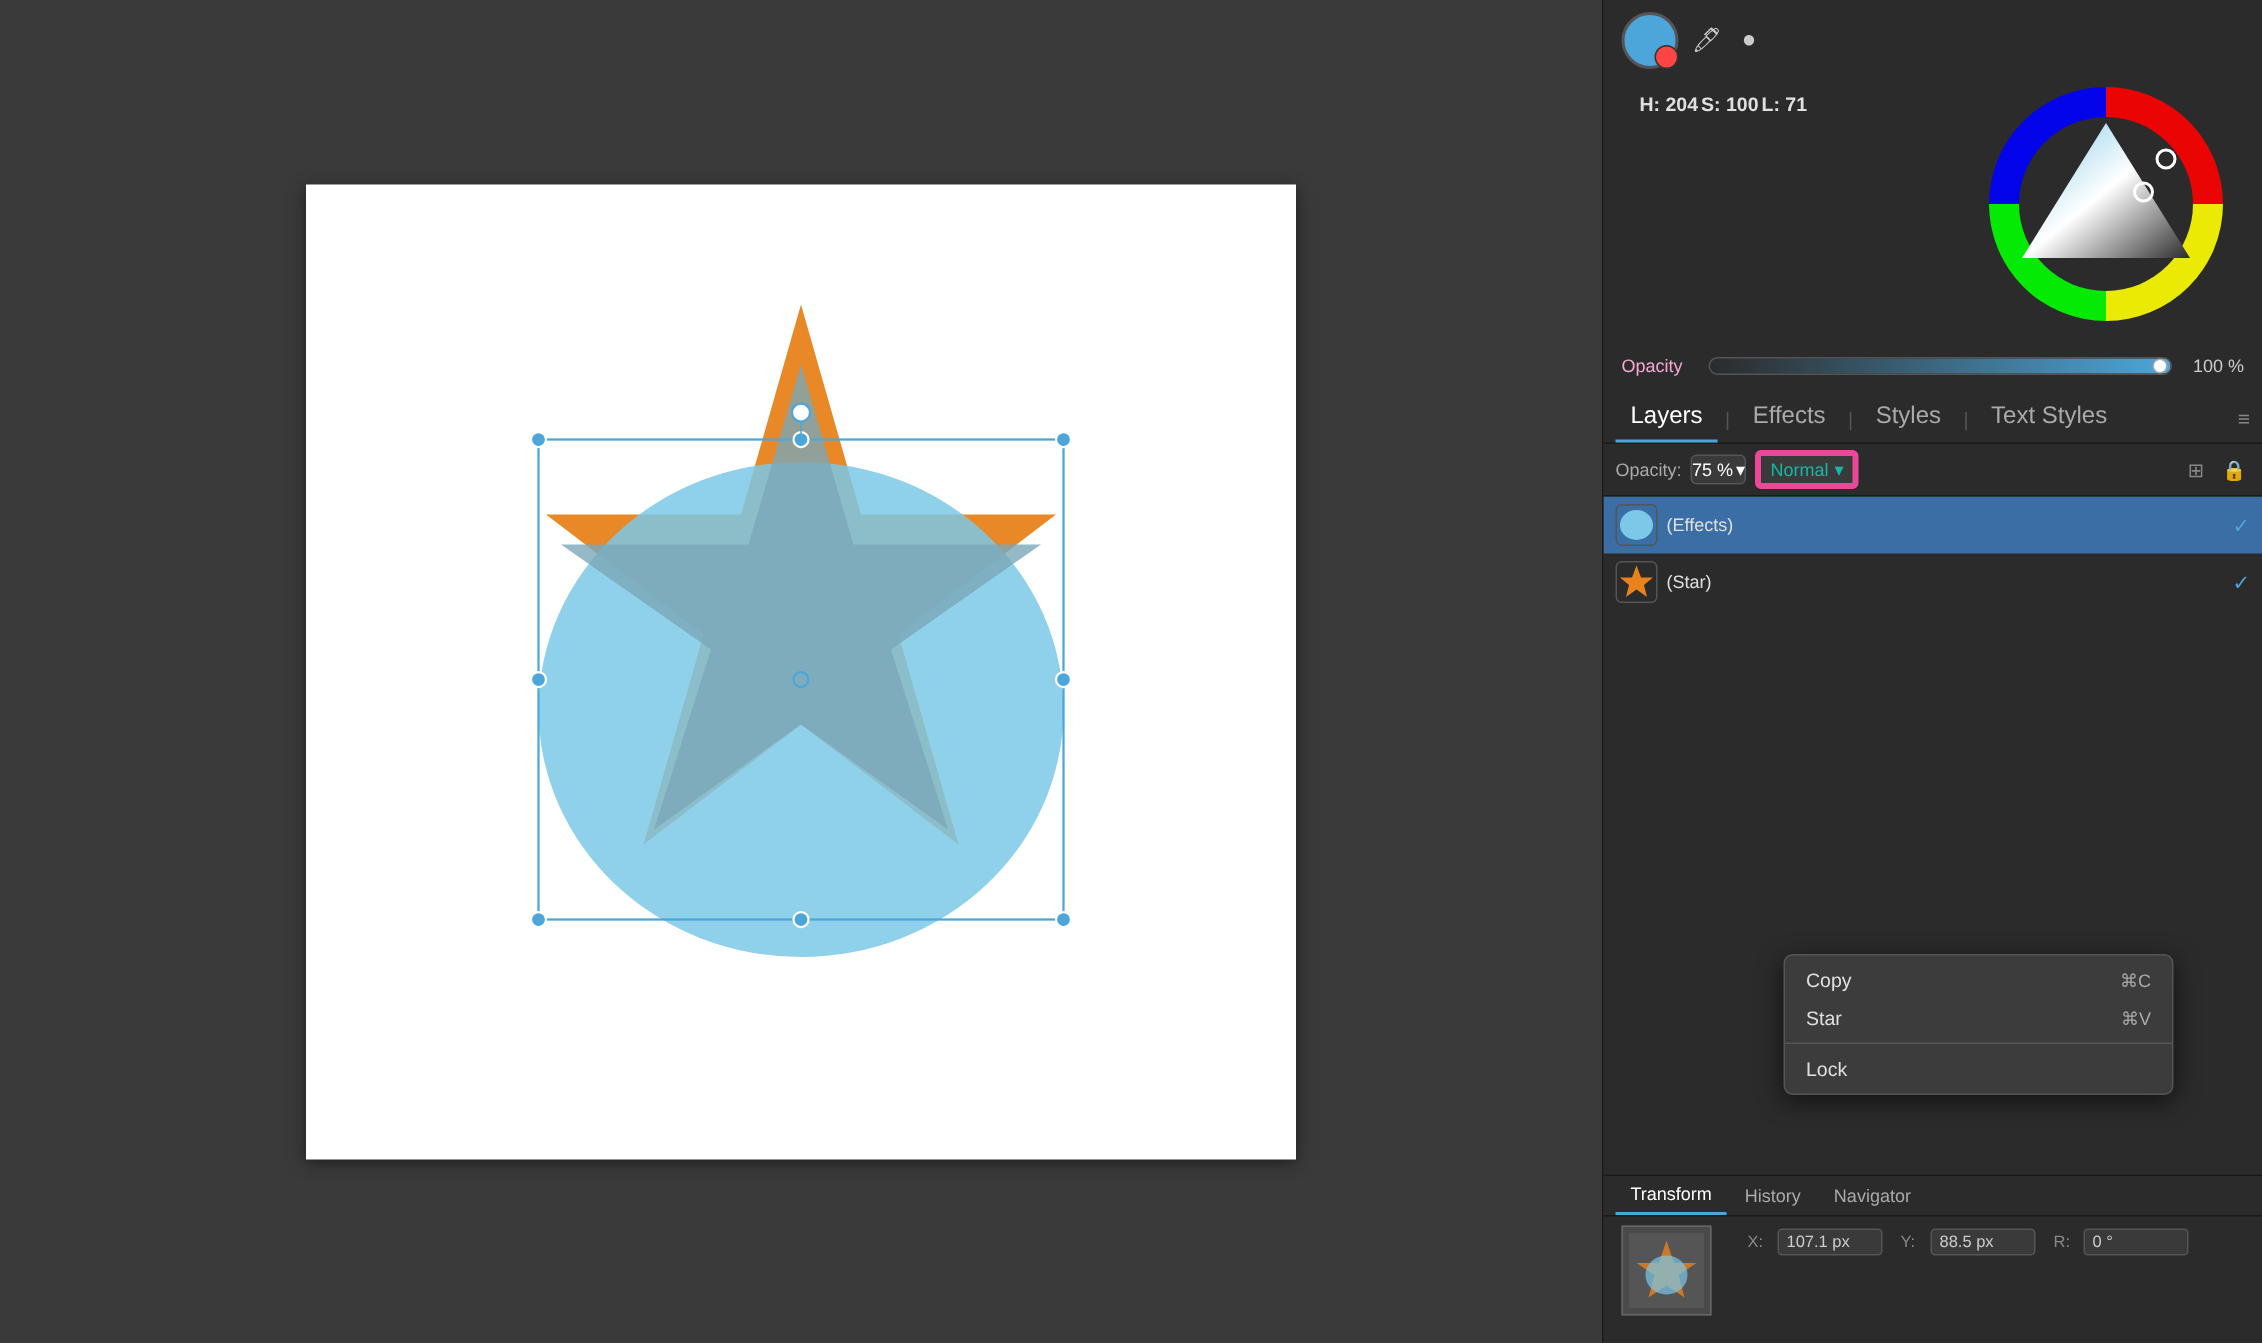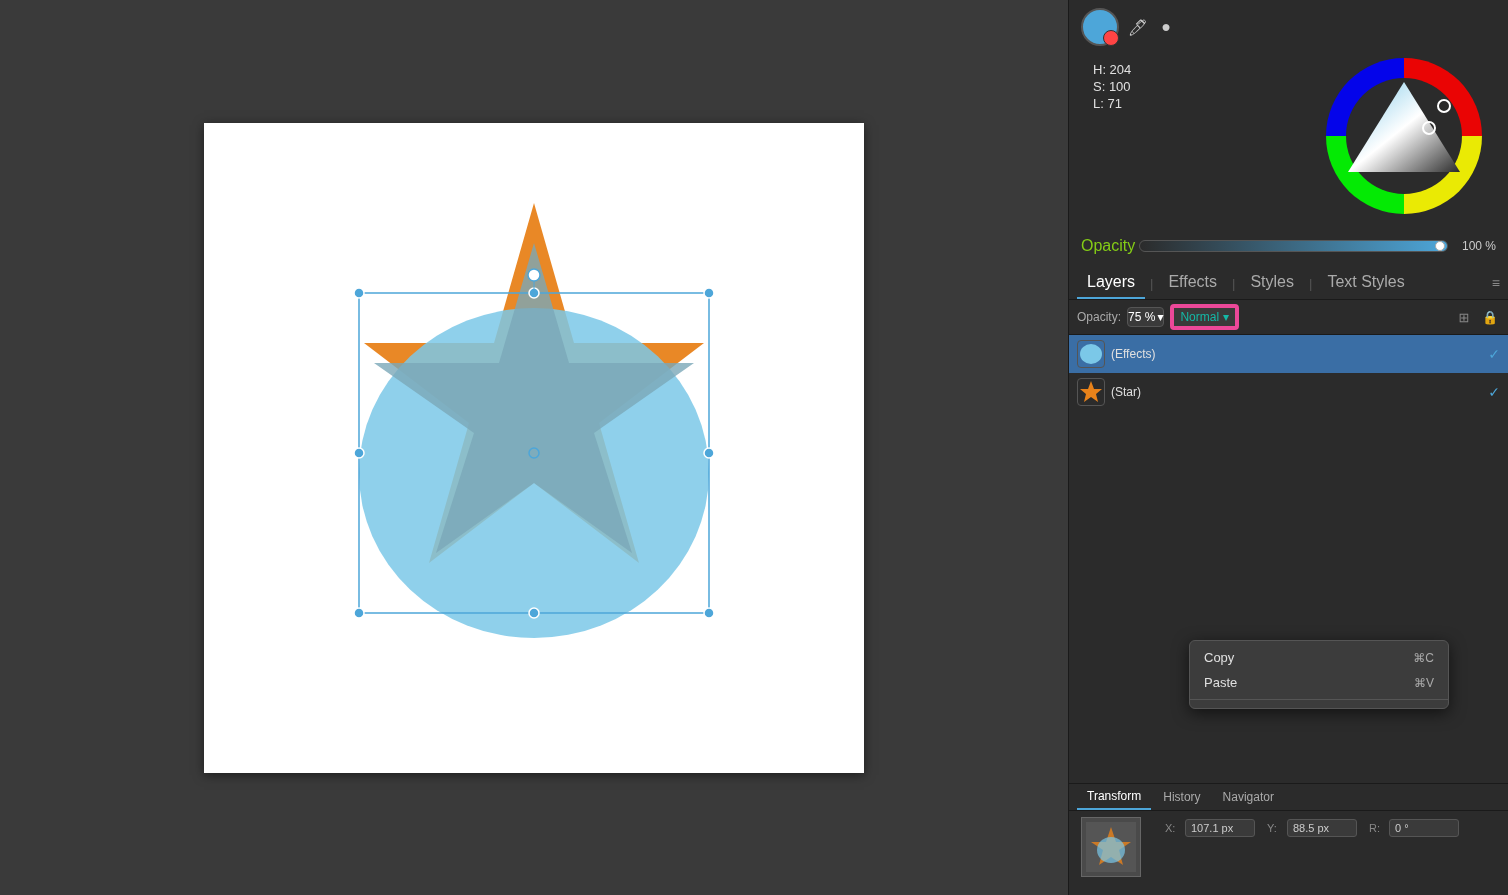--- a/index.html
+++ b/index.html
@@ -95,22 +95,22 @@
     }
 
     .opacity-row {
       display: flex;
       align-items: center;
       gap: 8px;
       padding: 4px 0;
     }
 
     .opacity-label {
-      font-size: 16px;
-      color: #84cc16;
+      font-size: 12px;
+      color: #f9a8d4;
       width: 50px;
     }
 
     .opacity-slider-container {
       flex: 1;
       height: 12px;
       background: linear-gradient(to right, transparent, #4da6d9);
       border-radius: 6px;
       position: relative;
       border: 1px solid #555;
@@ -373,23 +373,24 @@
     
     .wheel-area {
       display: flex;
       padding: 4px 12px 8px;
       justify-content: space-between;
       align-items: flex-start;
     }
 
     .hsl-col {
       display: flex;
-      flex-direction: column;
+      flex-direction: row;
       gap: 2px;
       padding-top: 6px;
+      font-weight: bold;
     }
 
     .panel-icon-btn {
       width: 20px;
       height: 20px;
       color: #888;
       display: flex;
       align-items: center;
       justify-content: center;
       cursor: pointer;
@@ -541,26 +542,29 @@
 
     <div class="context-menu">
 
 
       <div class="ctx-item">
         <span>Copy</span>
         <span class="ctx-shortcut">⌘C</span>
       </div>
 
       <div class="ctx-item">
-        <span>Paste</span>
+        <span>Star</span>
         <span class="ctx-shortcut">⌘V</span>
       </div>
       <div class="ctx-divider"></div>
 
 
+      <div class="ctx-item">
+        <span>Lock</span>
+      </div>
 
     </div>
 
   </div>
 
   <div class="bottom-panel">
     <div class="bottom-tabs-row">
       <div class="bottom-tab active">Transform</div>
       <div class="bottom-tab">History</div>
       <div class="bottom-tab">Navigator</div>

